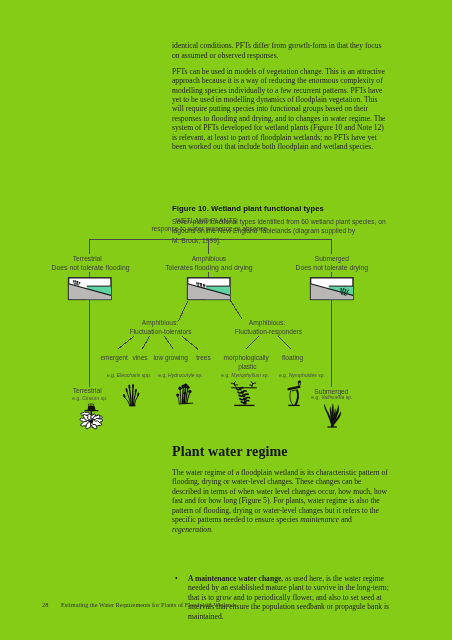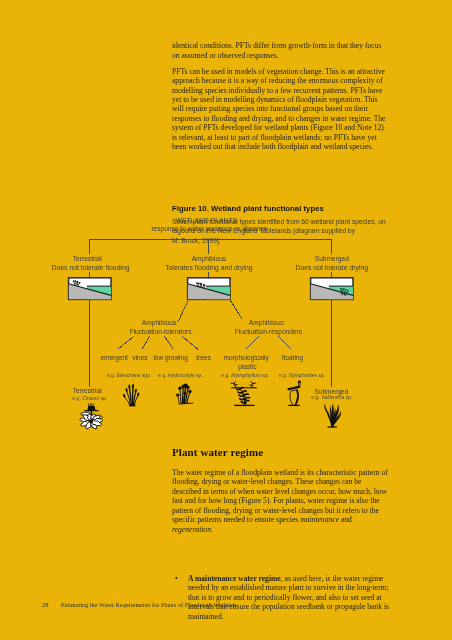--- a/index.html
+++ b/index.html
@@ -1,28 +1,28 @@
 <!DOCTYPE html>
 <html><head>
 <meta charset="utf-8">
 <style>
   html,body{margin:0;padding:0;background:#ffffff;}
   body{width:452px;height:640px;overflow:hidden;color:#1a1a1a;}
-  .page{position:relative;width:452px;height:640px;background:#eab308;}
+  .page{position:relative;width:452px;height:640px;background:#84cc16;}
 
   .col{position:absolute;left:172px;width:217px;margin-top:36px;}
 
   p.body{
     font-family:"Liberation Serif",serif;
     font-size:7.6px;line-height:9.46px;margin:0;
     text-align:left;color:#1d1d1d;
   }
   h2.section{
     font-family:"Liberation Serif",serif;font-weight:bold;
-    font-size:11px;line-height:14px;margin:0;color:#141414;
+    font-size:14px;line-height:14px;margin:0;color:#141414;
     letter-spacing:.1px;
   }
   .fig-title{
     font-family:"Liberation Sans",sans-serif;font-weight:bold;
     font-size:7.7px;line-height:9px;color:#111;letter-spacing:.05px;
   }
   .fig-cap{
     font-family:"Liberation Sans",sans-serif;font-size:6.7px;
     line-height:9.4px;color:#3a3a3a;white-space:nowrap;
   }
@@ -273,20 +273,20 @@
     </g>
   </svg>
 
   <h2 class="col section" style="top:444.5px">Plant water regime</h2>
 
   <p class="col body" style="top:467.8px"><span>The water regime of a floodplain wetland is its characteristic pattern of flooding, drying or water-level changes. These changes can be described in terms of when water level changes occur, how much, how fast and for how long (Figure 5). For plants, water regime is also the pattern of flooding, drying or water-level changes but it refers to the specific patterns needed to ensure species </span><i>maintenance</i><span> and </span><i>regeneration</i><span>.</span></p>
 
   <div class="col" style="top:538px">
     <div style="position:relative;padding-left:16px">
       <span style="position:absolute;left:3px;top:0;font-family:'Liberation Serif',serif;font-size:7.5px;line-height:9.2px">•</span>
-      <p class="body"><b>A maintenance water regime</b><span>, as used here, is the water regime needed by an established mature plant to survive in the long-term; that is to grow and to periodically flower, and also to set seed at intervals that ensure the population seedbank or propagule bank is maintained.</span></p>
+      <p class="body"><b>A maintenance water change</b><span>, as used here, is the water regime needed by an established mature plant to survive in the long-term; that is to grow and to periodically flower, and also to set seed at intervals that ensure the population seedbank or propagule bank is maintained.</span></p>
     </div>
   </div>
 
   <div class="footer-num" style="position:absolute;left:42px;top:601px">28</div>
   <div class="footer-title" style="position:absolute;left:61px;top:601px">Estimating the Water Requirements for Plants of Floodplain Wetlands</div>
 
 </div>
 
 </body></html>

